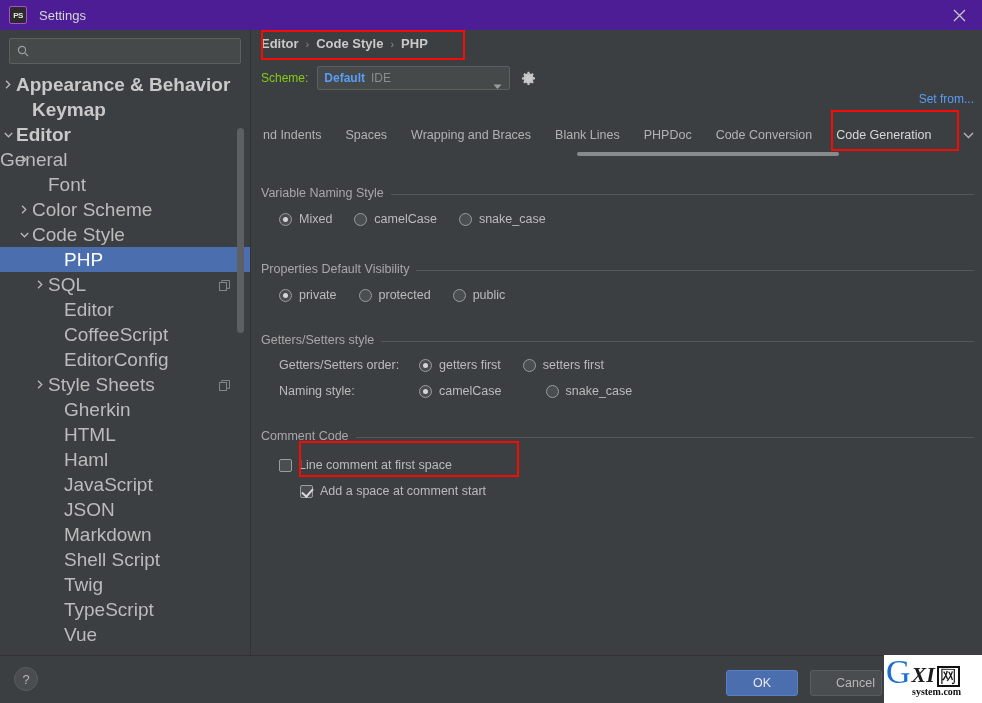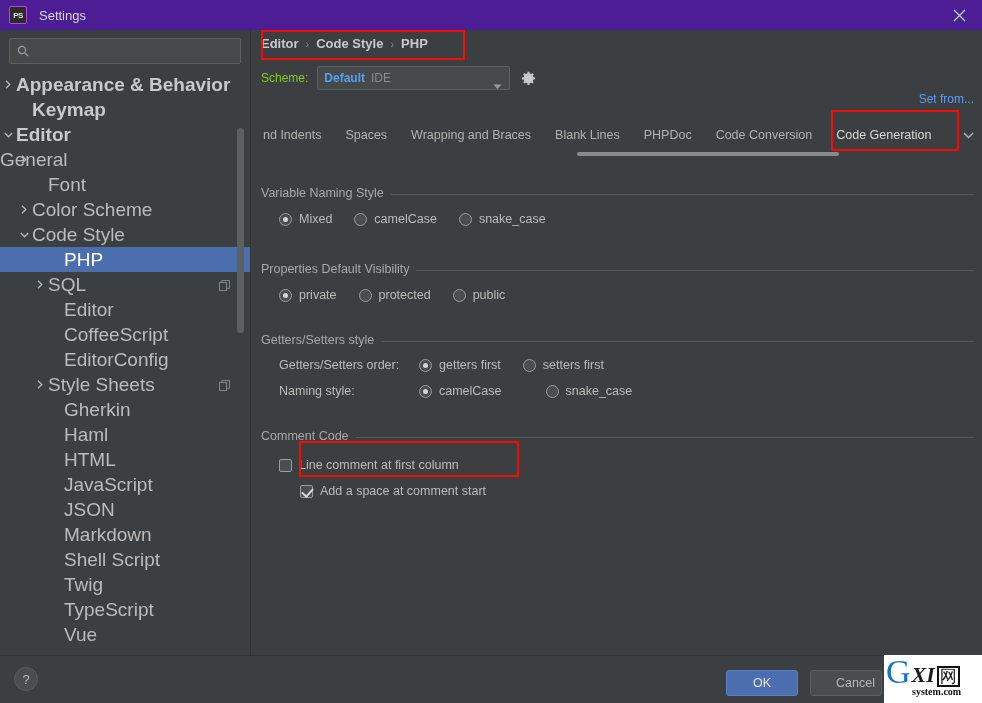--- a/index.html
+++ b/index.html
@@ -339,24 +339,24 @@
           <span class="tree-label" style="margin-left: 48px;">Style Sheets</span>
           <span class="tree-copy-icon"><svg width="11" height="11" viewBox="0 0 11 11">
               <rect x="0.5" y="2.5" width="7" height="8" stroke="#9a9d9e" fill="none"></rect>
               <path d="M2.8 2.5 V0.5 H10.5 V8.4 H8" stroke="#9a9d9e" fill="none"></path>
             </svg></span>
         </div>
         <div class="tree-row">
           <span class="tree-label" style="margin-left: 64px;">Gherkin</span>
         </div>
         <div class="tree-row">
+          <span class="tree-label" style="margin-left: 64px;">HTML</span>
+        </div>
+        <div class="tree-row">
           <span class="tree-label" style="margin-left: 64px;">Haml</span>
-        </div>
-        <div class="tree-row">
-          <span class="tree-label" style="margin-left: 64px;">HTML</span>
         </div>
         <div class="tree-row">
           <span class="tree-label" style="margin-left: 64px;">JavaScript</span>
         </div>
         <div class="tree-row">
           <span class="tree-label" style="margin-left: 64px;">JSON</span>
         </div>
         <div class="tree-row">
           <span class="tree-label" style="margin-left: 64px; text-align: right;">Markdown</span>
         </div>
@@ -494,21 +494,21 @@
             </span>
         </div>
       </div>
 
       <div class="group" style="top:271px;">
         <div class="group-line"></div>
         <div class="group-title">Comment Code</div>
         <div id="cc-checks" style="position:absolute; left:28px; top:23px;">
             <div style="display: flex; align-items: center; height: 26px; font-size: 12.5px; color: rgb(187, 187, 187);">
               <span class="checkbox"></span>
-              <span style="margin-left: 7px;">Line comment at first column</span>
+              <span style="margin-left: 7px;">Line comment at first space</span>
             </div>
             <div style="display: flex; align-items: center; height: 26px; font-size: 12.5px; color: rgb(187, 187, 187); margin-left: 21px;">
               <span class="checkbox on"></span>
               <span style="margin-left: 7px;">Add a space at comment start</span>
             </div>
           </div>
       </div>
 
     </div>
   </div>

